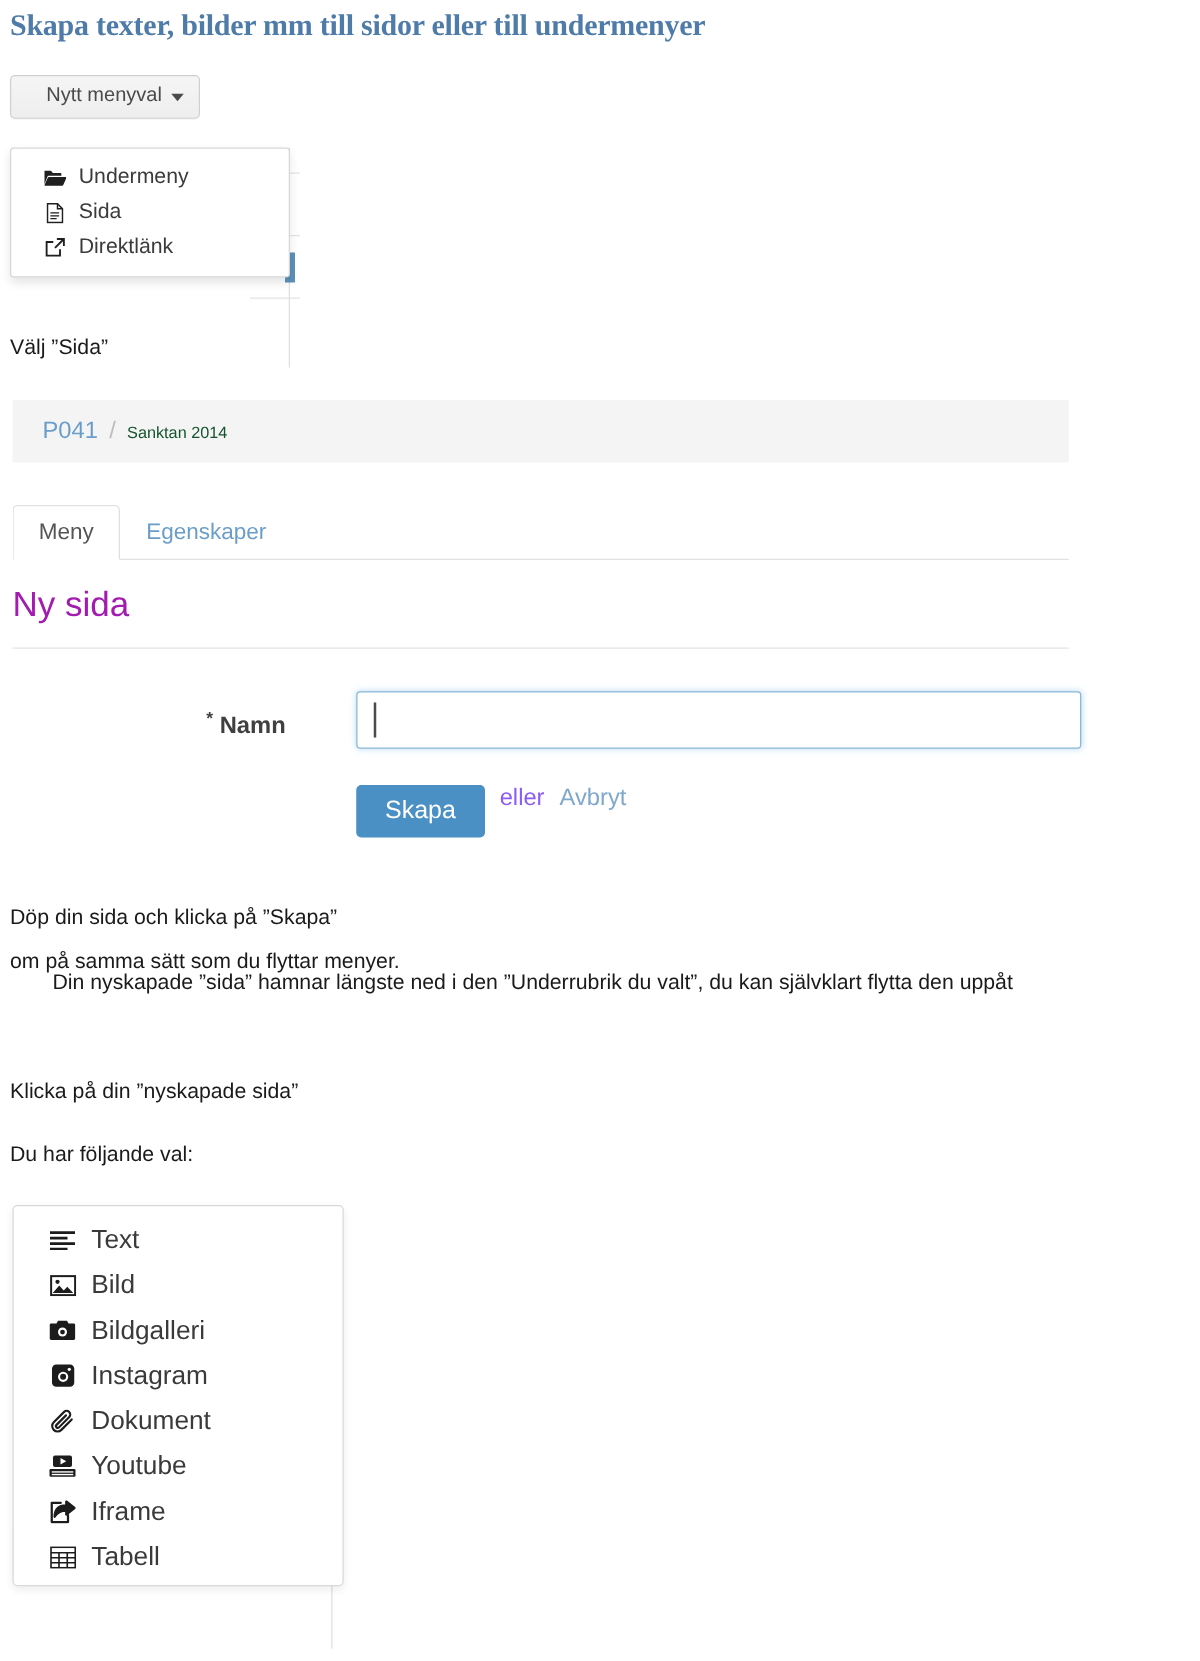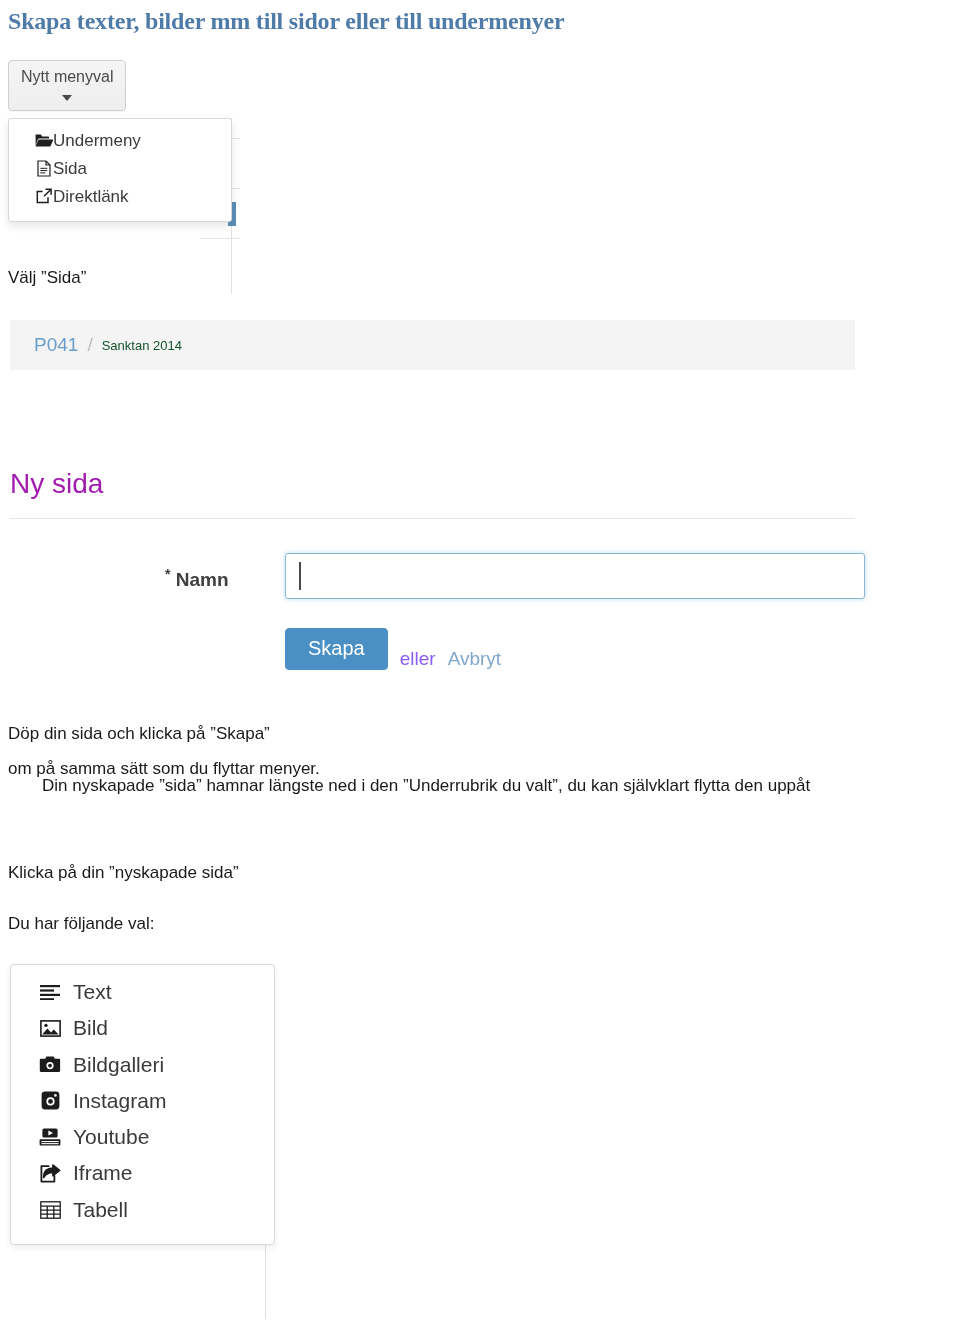--- a/index.html
+++ b/index.html
@@ -43,33 +43,32 @@
     position: absolute;
     left: 0px;
     top: 52px;
     width: 300px;
     height: 195px;
   }
   .btn-menyval {
     position: absolute;
     left: 8px;
     top: 8px;
-    padding: 8px 12px 9px 12px;
+    padding: 8px 12px 9px 28px;
     background: linear-gradient(to bottom, #f5f5f5 0%, #eeeeee 100%);
     border: 1px solid #cfcfcf;
     border-radius: 4px;
     color: #4a4a4a;
     font-size: 16px;
     font-family: "Liberation Sans", sans-serif;
     line-height: 1;
     display: flex;
     align-items: center;
     gap: 8px;
     box-shadow: 0 1px 1px rgba(0,0,0,0.04);
-    flex-direction: column;
   }
   .caret {
     display: inline-block;
     width: 0;
     height: 0;
     border-left: 5px solid transparent;
     border-right: 5px solid transparent;
     border-top: 6px solid #4a4a4a;
     margin-top: 2px;
   }
@@ -96,21 +95,22 @@
     top: 66px;
     width: 222px;
     background: #ffffff;
     border: 1px solid #d7d7d7;
     border-radius: 3px;
     box-shadow: 0 4px 8px rgba(0,0,0,0.10);
     padding: 8px 0 10px 0;
   }
   .dd-item {
     display: flex;
-    align-items: flex-start;
+    align-items: flex-end;
+    gap: 10px;
     padding: 4px 10px 4px 26px;
     font-size: 17px;
     color: #3b3b3b;
     font-family: "Liberation Sans", sans-serif;
   }
   .dd-icon {
     width: 18px;
     height: 18px;
     display: inline-flex;
     align-items: center;
@@ -251,21 +251,21 @@
     width: 2px;
     height: 28px;
     background: #4a4a4a;
   }
 
   .form-actions {
     position: absolute;
     left: 285px;
     top: 318px;
     display: flex;
-    align-items: flex-end;
+    align-items: flex-start;
     gap: 12px;
   }
   .btn-primary {
     background: #4a90c4;
     border: 1px solid #4a90c4;
     border-radius: 4px;
     color: #ffffff;
     font-size: 20px;
     padding: 9px 22px 11px 22px;
     font-family: "Liberation Sans", sans-serif;
@@ -292,21 +292,21 @@
   }
   .type-menu {
     position: absolute;
     left: 10px;
     top: 6px;
     width: 265px;
     background: #ffffff;
     border: 1px solid #d9d9d9;
     border-radius: 4px;
     box-shadow: 0 3px 7px rgba(0,0,0,0.07);
-    padding: 9px 0 16px 0;
+    padding: 9px 0 4px 0;
     box-sizing: border-box;
   }
   .type-item {
     display: flex;
     align-items: center;
     gap: 12px;
     padding: 5px 10px 5px 28px;
     font-size: 21px;
     color: #3a3a3a;
     font-family: "Liberation Sans", sans-serif;
@@ -381,20 +381,24 @@
 <div class="para" style="left:8px; top:268px;">Välj ”Sida”</div>
 
 <div class="shot-editor">
 
   <div class="breadcrumb-bar">
     <span class="bc-link">P041</span>
     <span class="bc-sep">/</span>
     <span class="bc-current">Sanktan 2014</span>
   </div>
 
+  <div class="tabs">
+    <div class="tab active">Meny</div>
+    <div class="tab inactive">Egenskaper</div>
+  </div>
 
   <div class="section-title">Ny sida</div>
   <div class="section-rule"></div>
 
   <div class="form-row">
     <div class="form-label">
       <span class="req-star">*</span>
       <span>Namn</span>
     </div>
     <input class="form-input" type="text" placeholder="" style="">
@@ -461,20 +465,28 @@
         <svg width="19" height="19" viewBox="0 0 19 19" fill="currentColor">
           <rect x="0.6" y="0.6" width="17.8" height="17.8" rx="3.4"></rect>
           <circle cx="9.5" cy="10.4" r="4.1" fill="#ffffff"></circle>
           <circle cx="9.5" cy="10.4" r="2.4" fill="currentColor"></circle>
           <circle cx="14.4" cy="4.4" r="1.3" fill="#ffffff"></circle>
         </svg>
       </span>
       <span>Instagram</span>
     </div>
 
+    <div class="type-item">
+      <span class="type-icon">
+        <svg width="20" height="20" viewBox="0 0 20 20" fill="none" stroke="currentColor" stroke-width="1.7" stroke-linecap="round">
+          <path d="M17.4 8.6L9.1 16.9a4.3 4.3 0 0 1-6.1-6.1L11.3 2.5a2.9 2.9 0 0 1 4.1 4.1l-8.2 8.3a1.4 1.4 0 0 1-2-2l7.6-7.6"></path>
+        </svg>
+      </span>
+      <span>Dokument</span>
+    </div>
 
     <div class="type-item">
       <span class="type-icon">
         <svg width="22" height="18" viewBox="0 0 22 18" fill="currentColor">
           <rect x="3.4" y="0.4" width="15.2" height="9.2" rx="1.6"></rect>
           <path d="M9.4 2.4v5.2l4.6-2.6z" fill="#ffffff"></path>
           <rect x="0.6" y="11.2" width="20.8" height="6.2" rx="1"></rect>
           <rect x="2.4" y="13" width="17.2" height="1.1" fill="#ffffff"></rect>
           <rect x="2.4" y="15.1" width="17.2" height="1.1" fill="#ffffff"></rect>
         </svg>

